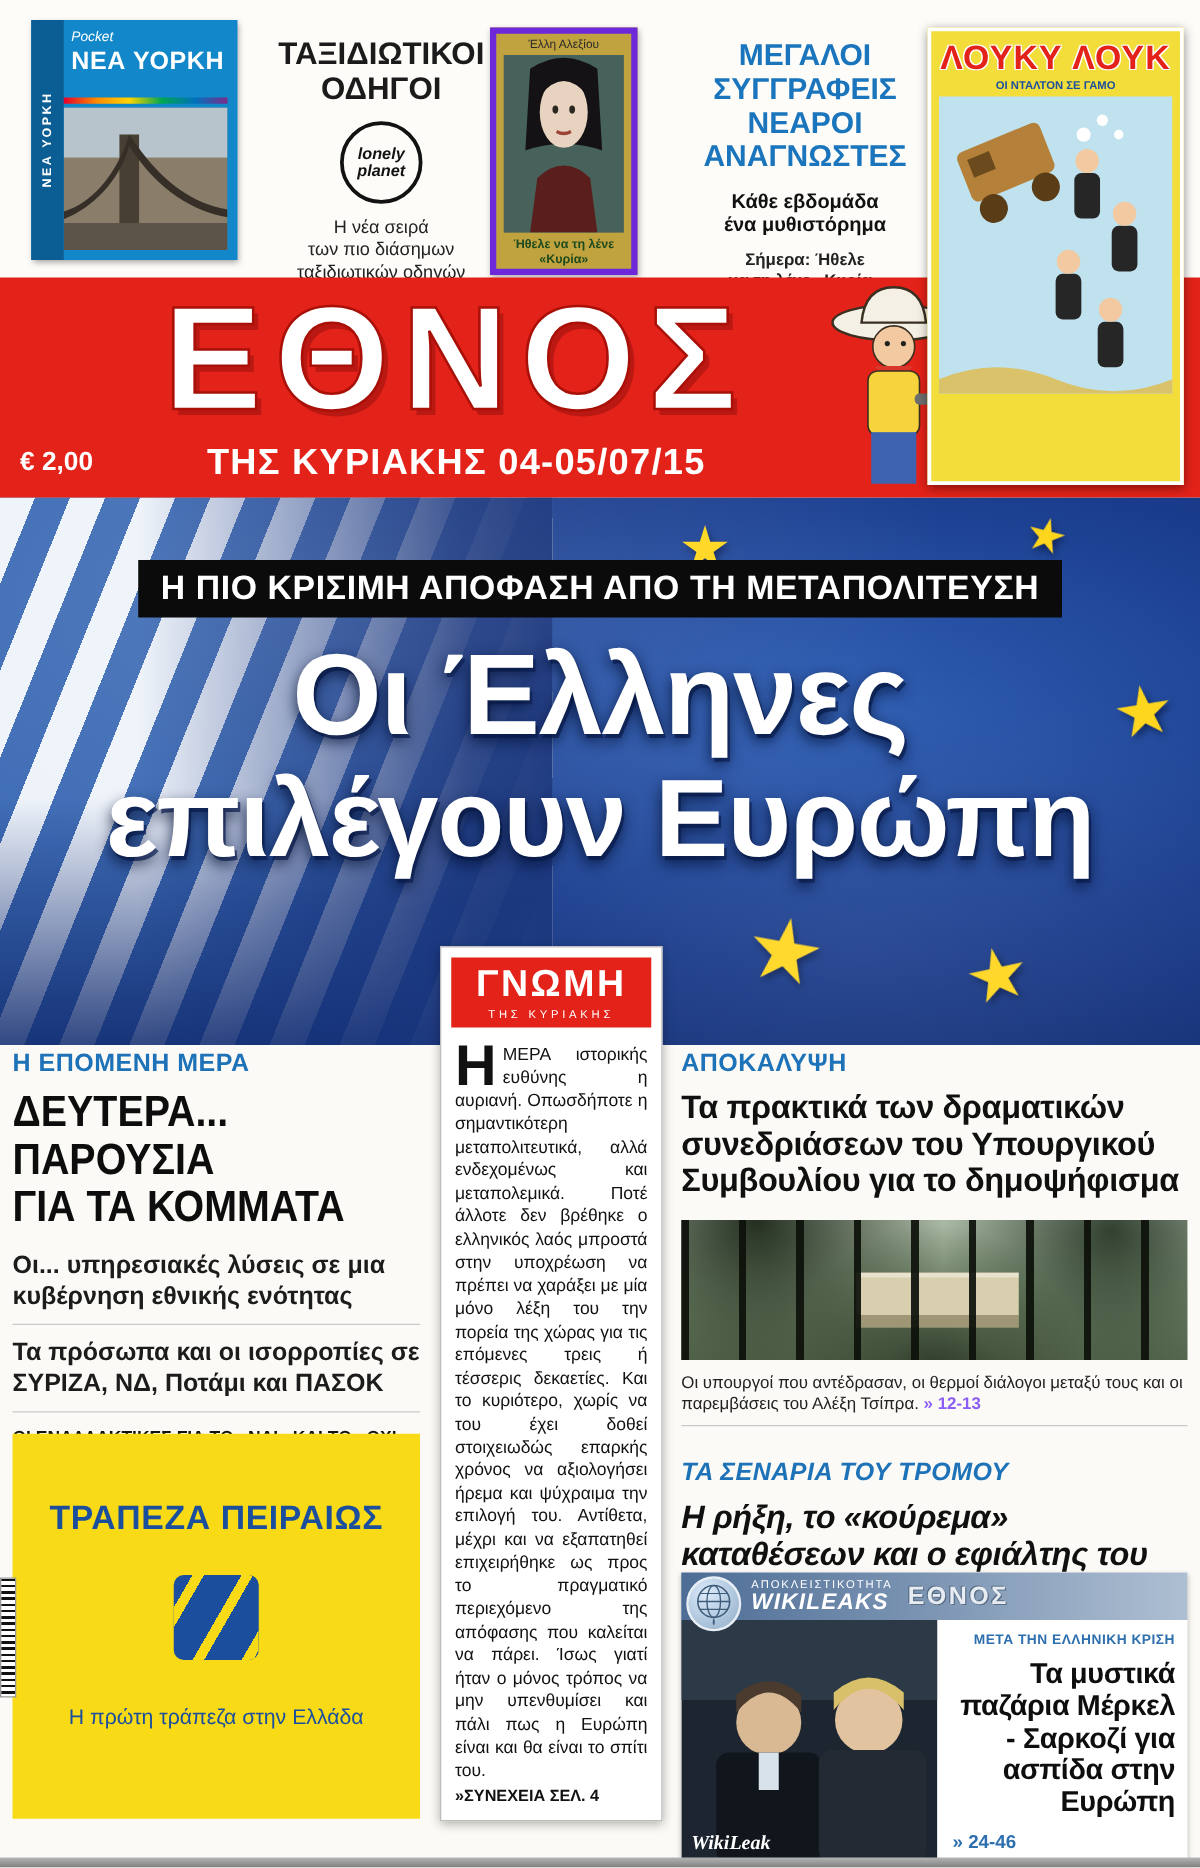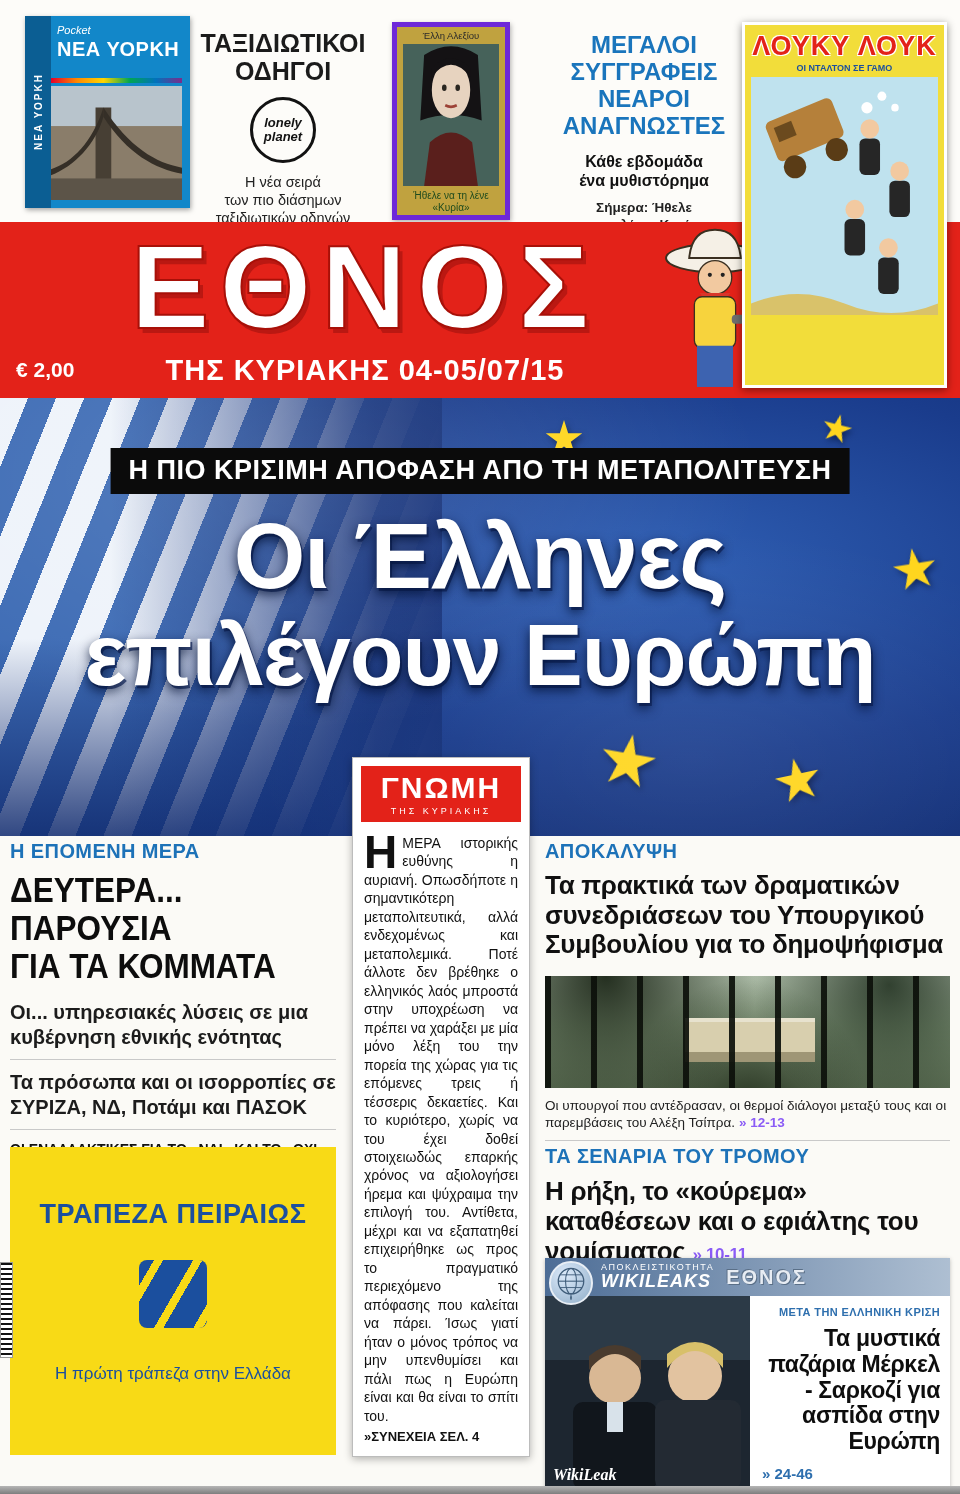--- a/index.html
+++ b/index.html
@@ -15,33 +15,33 @@
                  writing-mode:vertical-rl; transform:rotate(180deg); display:flex; align-items:center; justify-content:center;
                  font-size:10px; font-weight:700; letter-spacing:2px; }
   .book1-top { padding:8px 8px 4px 32px; color:#fff; }
   .book1-series { font-size:11px; font-style:italic; }
   .book1-title { font-size:20px; font-weight:800; letter-spacing:.5px; margin-top:2px; }
   .rainbow { position:absolute; left:26px; right:8px; top:62px; height:5px;
              background:linear-gradient(90deg,#e4002b,#ff8a00,#ffd500,#00a651,#0072bc,#7b2d8b); }
   .book1-photo { position:absolute; left:26px; top:70px; right:8px; bottom:8px; }
   .book1-photo svg { width:100%; height:100%; display:block; }
 
-  .promo1 { position:absolute; left:192px; top:30px; width:182px; text-align:center; }
+  .promo1 { position:absolute; left:214px; top:30px; width:182px; text-align:center; }
   .promo1-heading { font-size:25px; font-weight:800; color:#1b1b1b; line-height:1.1; }
   .lp-logo { margin:12px auto 10px; width:66px; height:66px; border:3px solid #121212; border-radius:50%;
              display:flex; align-items:center; justify-content:center; }
   .lp-text { font-size:13px; font-weight:700; font-style:italic; line-height:1.05; width:52px; color:#121212; }
   .promo1-text { font-size:14.5px; color:#222; line-height:1.25; }
 
   .book2 { position:absolute; left:392px; top:22px; width:118px; height:198px; background:#c0a23f;
            border:5px solid #6d28d9; text-align:center; box-shadow:1px 2px 5px rgba(0,0,0,.3); }
   .book2-author { font-size:9.5px; color:#2a2a2a; padding-top:3px; }
   .book2-art { height:142px; margin:3px 6px 0; background:#47625a; }
   .book2-art svg { width:100%; height:100%; display:block; }
-  .book2-title { font-size:10px; font-weight:400; color:#1d4a1d; line-height:1.15; padding:4px 4px 0; }
+  .book2-title { font-size:10px; font-weight:700; color:#1d4a1d; line-height:1.15; padding:4px 4px 0; }
 
   .promo2 { position:absolute; left:548px; top:32px; width:192px; text-align:center; }
   .promo2-heading { font-size:24px; font-weight:800; color:#1a75bc; line-height:1.12; }
   .promo2-text1 { font-size:16px; font-weight:600; color:#111; margin-top:12px; line-height:1.2; }
   .promo2-text2 { font-size:13.5px; font-weight:600; color:#222; margin-top:10px; line-height:1.25; }
 
   .comic { position:absolute; left:742px; top:22px; width:205px; height:366px; background:#f2dd3a;
            border:3px solid #fff; box-shadow:0 2px 8px rgba(0,0,0,.45); z-index:6; padding:6px; text-align:center; }
   .comic-logo { font-size:27px; font-weight:900; color:#e32219; letter-spacing:1px;
                 text-shadow:-1px -1px 0 #fff,1px -1px 0 #fff,-1px 1px 0 #fff,1px 1px 0 #fff; }
@@ -122,21 +122,21 @@
                   background:radial-gradient(circle at 15% 0%, rgba(12,22,8,.85), transparent 42%),
                              radial-gradient(circle at 85% 8%, rgba(10,25,10,.75), transparent 38%),
                              radial-gradient(circle at 50% 108%, rgba(20,30,14,.6), transparent 50%); }
   .gp-building { position:absolute; left:140px; top:42px; width:130px; height:44px; background:#d8cfae;
                  box-shadow:inset 0 -10px 0 rgba(90,80,50,.45), inset 0 4px 0 rgba(255,255,255,.4); }
   .gp-fence { position:absolute; inset:0;
               background:repeating-linear-gradient(90deg, rgba(12,16,10,.92) 0 6px, rgba(12,16,10,0) 6px 46px); }
   .caption { font-size:13.5px; line-height:1.3; color:#222; margin-top:9px; }
   .pages-inline { color:#8b5cf6; font-weight:800; }
 
-  .terror { position:absolute; left:545px; top:1140px; width:405px; border-top:1px solid #c9c9c9; padding-top:4px; }
+  .terror { position:absolute; left:545px; top:1140px; width:405px; border-top:1px solid #c9c9c9; padding-top:26px;font-style:italic; }
   .terror .sec-label { margin-bottom:8px; }
   .terror-headline { font-size:26px; font-weight:700; line-height:1.16; color:#101010; letter-spacing:-.3px; }
   .terror-headline .pages-inline { font-size:17px; }
 
   .wikileaks { position:absolute; left:545px; top:1258px; width:405px; height:232px; background:#fff;
                box-shadow:0 1px 4px rgba(0,0,0,.25); }
   .wl-header { position:relative; height:38px; background:linear-gradient(90deg,#4d6d96,#aebfd2);
                display:flex; align-items:center; padding-left:56px; gap:12px; }
   .wl-globe { position:absolute; left:4px; top:3px; width:44px; height:44px; border-radius:50%;
               background:radial-gradient(circle at 35% 30%, #dceafa, #8fadc8); border:2px solid #e8eef5; z-index:3; }

